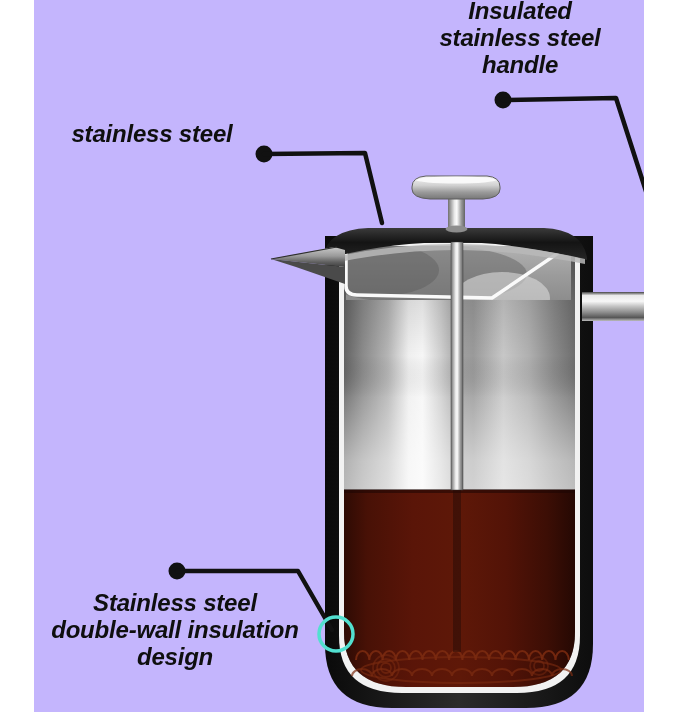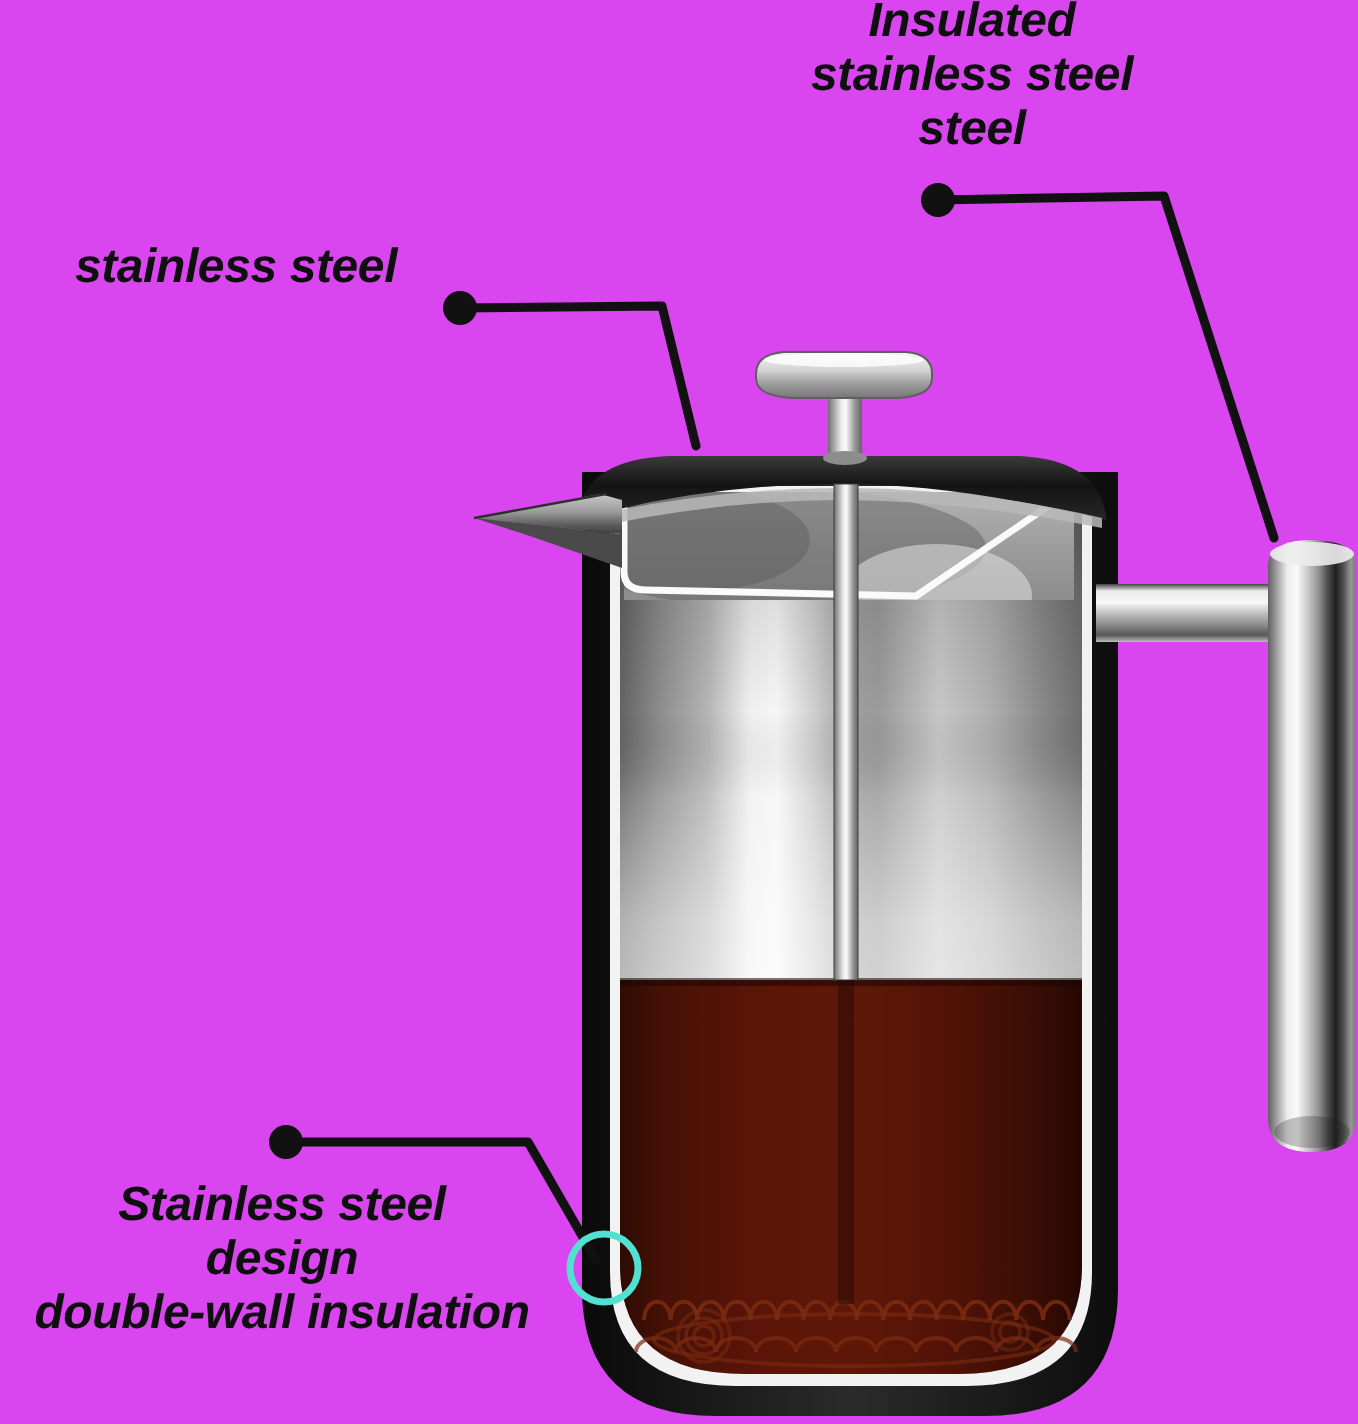--- a/index.html
+++ b/index.html
@@ -1,17 +1,17 @@
 <!DOCTYPE html>
 <html><head>
 <meta charset="utf-8">
 <style>
   html,body{margin:0;padding:0;background:#ffffff;}
-  .stage{position:relative;width:679px;height:712px;background:#d946ef;overflow:hidden;
-         font-family:"Liberation Sans", sans-serif;}
+  .stage{position:relative;width:610px;height:712px;background:#c4b5fd;overflow:hidden;
+         font-family:"Liberation Sans", sans-serif;margin-left:34px;}
   .stage svg{position:absolute;left:0;top:0;}
   .callout-label{position:absolute;text-align:center;color:#0f0f0f;
                  font-style:italic;font-weight:700;font-size:24px;line-height:27px;
                  letter-spacing:-0.2px;}
   .callout-label span{display:block;white-space:nowrap;}
   .label-handle{left:380px;top:-3px;width:212px;}
   .label-material{left:10px;top:120px;width:216px;}
   .label-insulation{left:1px;top:589px;width:280px;}
 </style>
 </head>
@@ -179,24 +179,24 @@
       <path d="M230,154 L331,153 L348,223" stroke="#111111" stroke-width="4.5"></path>
       <circle cx="143" cy="571" r="8.5" fill="#111111" stroke="none"></circle>
       <path d="M143,571 L264,571 L298,630" stroke="#111111" stroke-width="4.5"></path>
       <circle cx="302" cy="634" r="17" stroke="#52e0d0" stroke-width="3.5"></circle>
     </g>
   </svg>
 
   <div class="callout-label label-handle">
     <span>Insulated</span>
     <span>stainless steel</span>
-    <span>steel</span>
+    <span>handle</span>
   </div>
   <div class="callout-label label-material">
     <span>stainless steel</span>
   </div>
   <div class="callout-label label-insulation">
     <span>Stainless steel</span>
+    <span>double-wall insulation</span>
     <span>design</span>
-    <span>double-wall insulation</span>
   </div>
 
 </div>
 
 </body></html>

